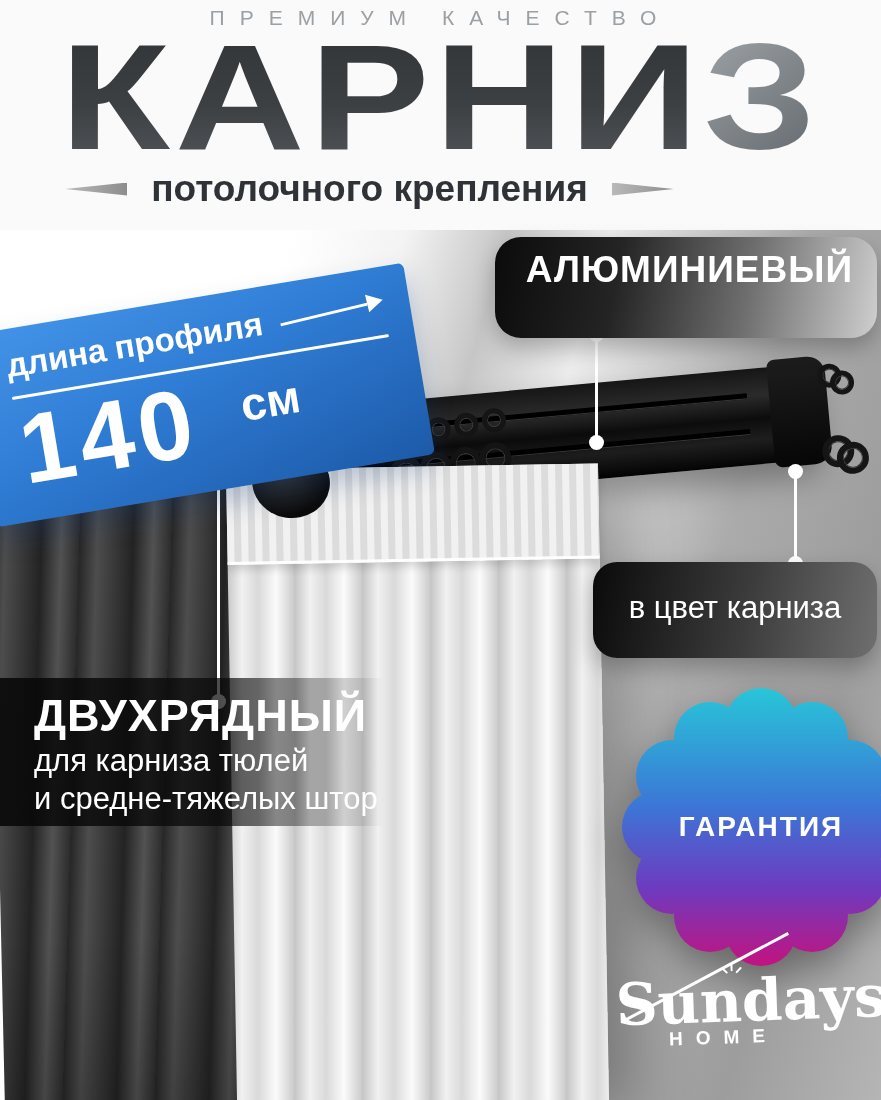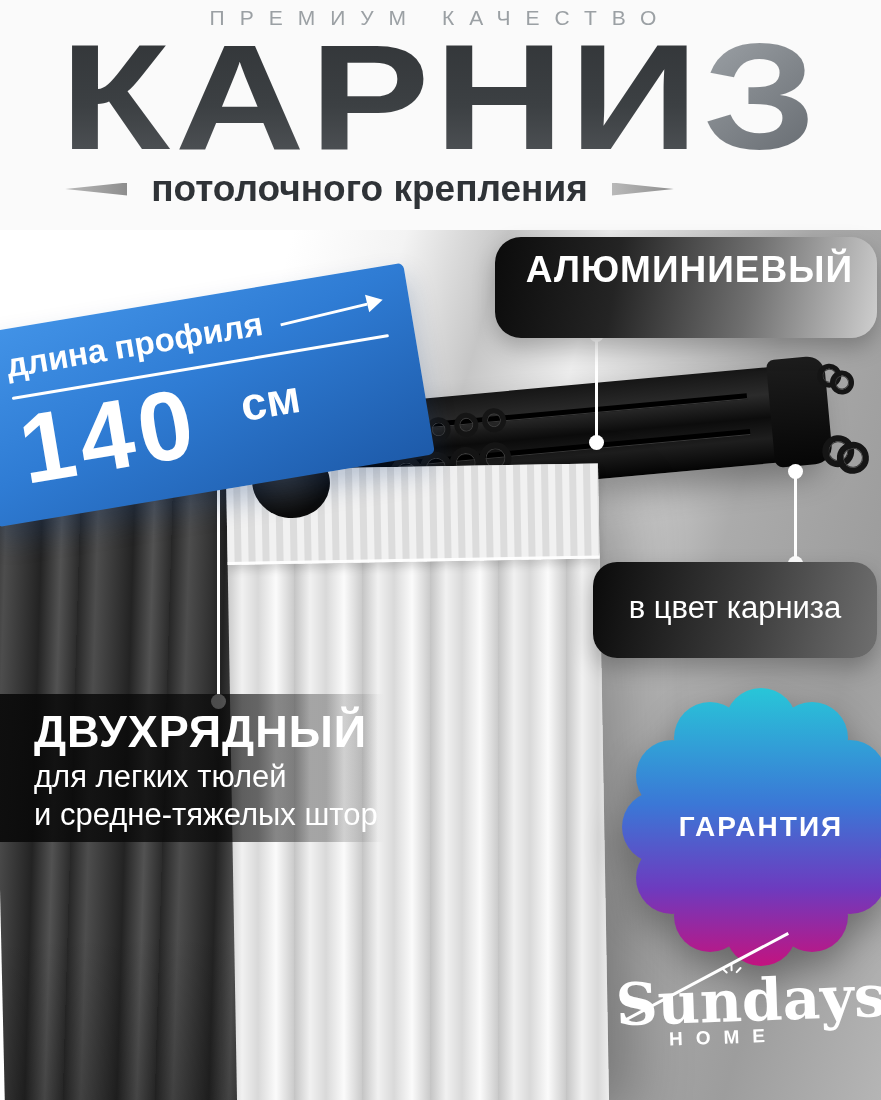--- a/index.html
+++ b/index.html
@@ -80,21 +80,21 @@
     text-align:right;padding:12px 24px 0 20px;}
   .pill-aluminum .p-title{font-size:37px;font-weight:bold;letter-spacing:1px;}
   .pill-aluminum .p-sub{font-size:30px;font-weight:500;margin-top:2px;}
   .pill-fittings{left:593px;top:562px;width:284px;height:96px;border-radius:24px;
     background:linear-gradient(100deg,#0a0a0a 0%,#3d3d3d 55%,#6f6f6f 100%);
     text-align:center;padding:10px 8px 0 8px;}
   .pill-fittings .p-title{font-size:38px;font-weight:bold;letter-spacing:1px;}
   .pill-fittings .p-sub{font-size:31px;font-weight:500;margin-top:18px;}
 
   
-  .tworow{position:absolute;left:0;top:694px;width:480px;height:148px;z-index:18;
+  .tworow{position:absolute;left:0;top:678px;width:480px;height:148px;z-index:18;
     background:linear-gradient(90deg,rgba(8,8,8,.9) 0%,rgba(8,8,8,.72) 46%,rgba(8,8,8,0) 80%);
     color:#fff;padding:12px 0 12px 34px;box-sizing:border-box;}
   .tworow .f-title{font-size:45px;font-weight:bold;letter-spacing:1px;}
   .tworow .f-line{font-size:31px;font-weight:500;line-height:1.22;}
 
   
   .cline{position:absolute;width:3px;background:#fff;z-index:16;}
   .cdot{position:absolute;width:15px;height:15px;border-radius:50%;background:#fff;z-index:16;}
 
   
@@ -183,21 +183,21 @@
   <div class="pill pill-aluminum">
     <div class="p-title">АЛЮМИНИЕВЫЙ</div>
   </div>
 
   <div class="pill pill-fittings">
     <div class="p-sub">в цвет карниза</div>
   </div>
 
   <div class="tworow">
     <div class="f-title">ДВУХРЯДНЫЙ</div>
-    <div class="f-line">для легких тюлей</div>
+    <div class="f-line">для карниза тюлей</div>
     <div class="f-line">и средне-тяжелых штор</div>
   </div>
 
   <div class="seal-wrap">
     <svg width="278" height="278" viewBox="0 0 278 278">
       <defs>
         <linearGradient id="sealGrad" x1="139" y1="0" x2="139" y2="278" gradientUnits="userSpaceOnUse">
           <stop offset="0" stop-color="#28c6d8"></stop>
           <stop offset="0.42" stop-color="#3b77d6"></stop>
           <stop offset="0.72" stop-color="#6d3bbf"></stop>

